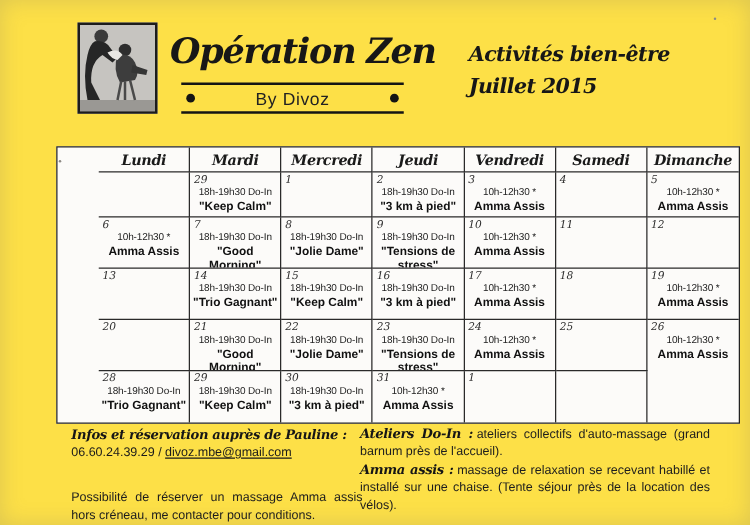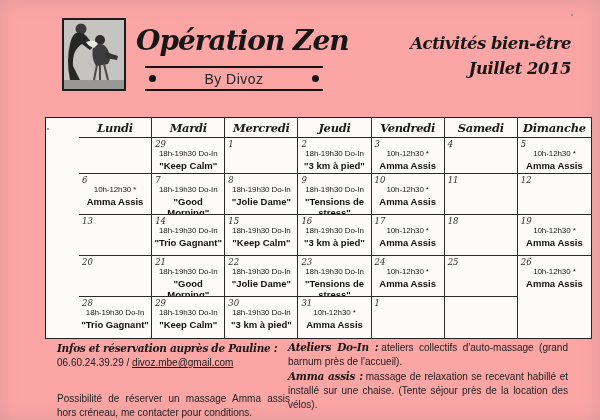--- a/index.html
+++ b/index.html
@@ -6,21 +6,21 @@
   body{
     width:600px;height:420px;
     background:#eceae7;
     font-family:"Liberation Sans", sans-serif;
     color:#1a1a1a;
     position:relative;
     overflow:hidden;
   }
   .paper{
     position:absolute;left:0;top:0;width:600px;height:420px;
-    background:#fca5a5;
+    background:#fde047;
     box-shadow:inset 0 0 18px rgba(120,115,108,.25);
   }
   
   .photo{
     position:absolute;left:62px;top:18px;width:64px;height:73px;
     border:2px solid #1c1c1c;background:#c8c6c2;box-sizing:border-box;
   }
   .photo svg{display:block;width:100%;height:100%;}
   .title{
     position:absolute;left:136px;top:24px;width:194px;
@@ -33,21 +33,21 @@
   .byline-band{
     position:absolute;left:145px;top:66px;width:178px;height:25px;
     border-top:2.5px solid #141414;border-bottom:2.5px solid #141414;
     display:flex;align-items:center;justify-content:space-between;
     box-sizing:border-box;padding:0 4px;gap:14px;
   }
   .band-dot{width:7px;height:7px;border-radius:50%;background:#141414;}
   .byline{font-size:14px;color:#222;letter-spacing:.5px;}
   .tagline{
     position:absolute;left:375px;top:32px;width:196px;
-    text-align:right;
+    text-align:left;
     font-family:"DejaVu Serif", serif;
     font-weight:bold;font-style:italic;
     font-size:16.5px;line-height:1.5;color:#171717;
     letter-spacing:-0.5px;
   }
   
   .calendar{
     position:absolute;left:45px;top:117px;width:512px;
     display:grid;
     grid-template-columns:repeat(7,1fr);

